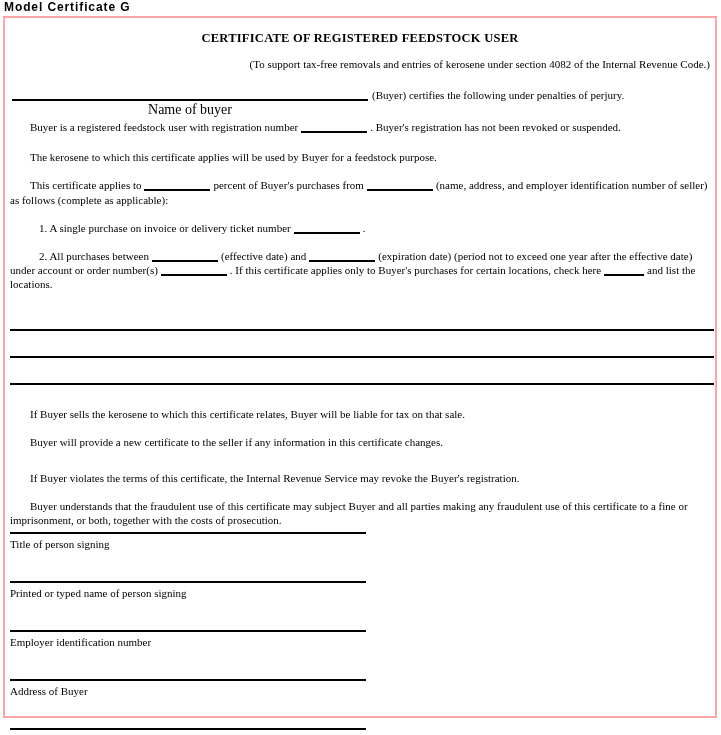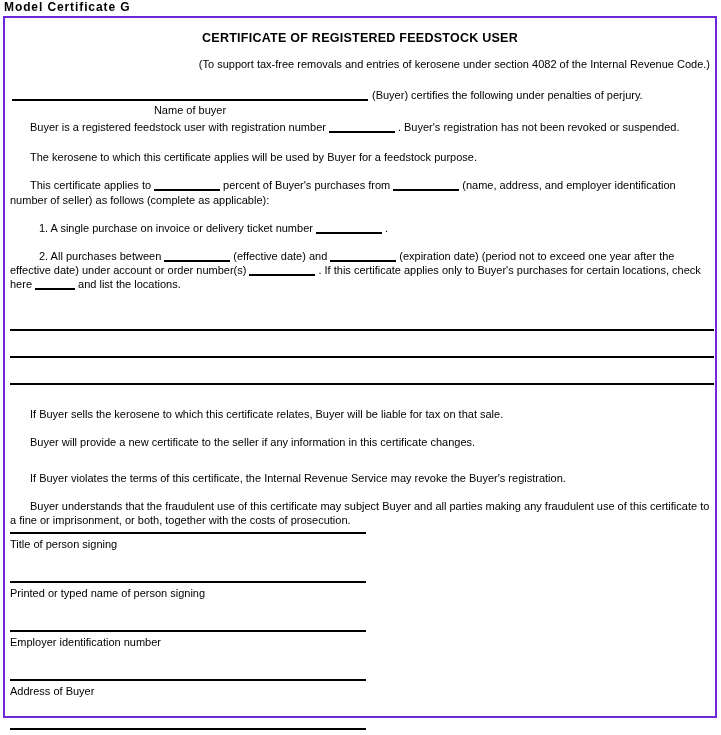--- a/index.html
+++ b/index.html
@@ -34,22 +34,23 @@
     white-space: nowrap;
   }
 
   
   .cert-box {
     position: absolute;
     left: 3px;
     top: 16px;
     width: 714px;
     height: 702px;
-    border: 2px solid #6d28d9;
+    border: 2px solid #fca5a5;
     box-sizing: border-box;
+    font-family: Liberation Serif, serif;
   }
 
   .cert-inner {
     position: relative;
     width: 100%;
     height: 100%;
     box-sizing: border-box;
     padding: 0 5px;
   }
 
@@ -98,21 +99,21 @@
     font-size: 11px;
     line-height: 14px;
     white-space: nowrap;
   }
   .buyer-caption {
     position: absolute;
     left: 0px;
     top: 15px;
     width: 360px;
     text-align: center;
-    font-size: 11px;
+    font-size: 14px;
     line-height: 14px;
   }
 
   
   p.body {
     font-size: 11px;
     line-height: 14.2px;
     margin: 0;
     text-indent: 20px;
     text-align: left;

